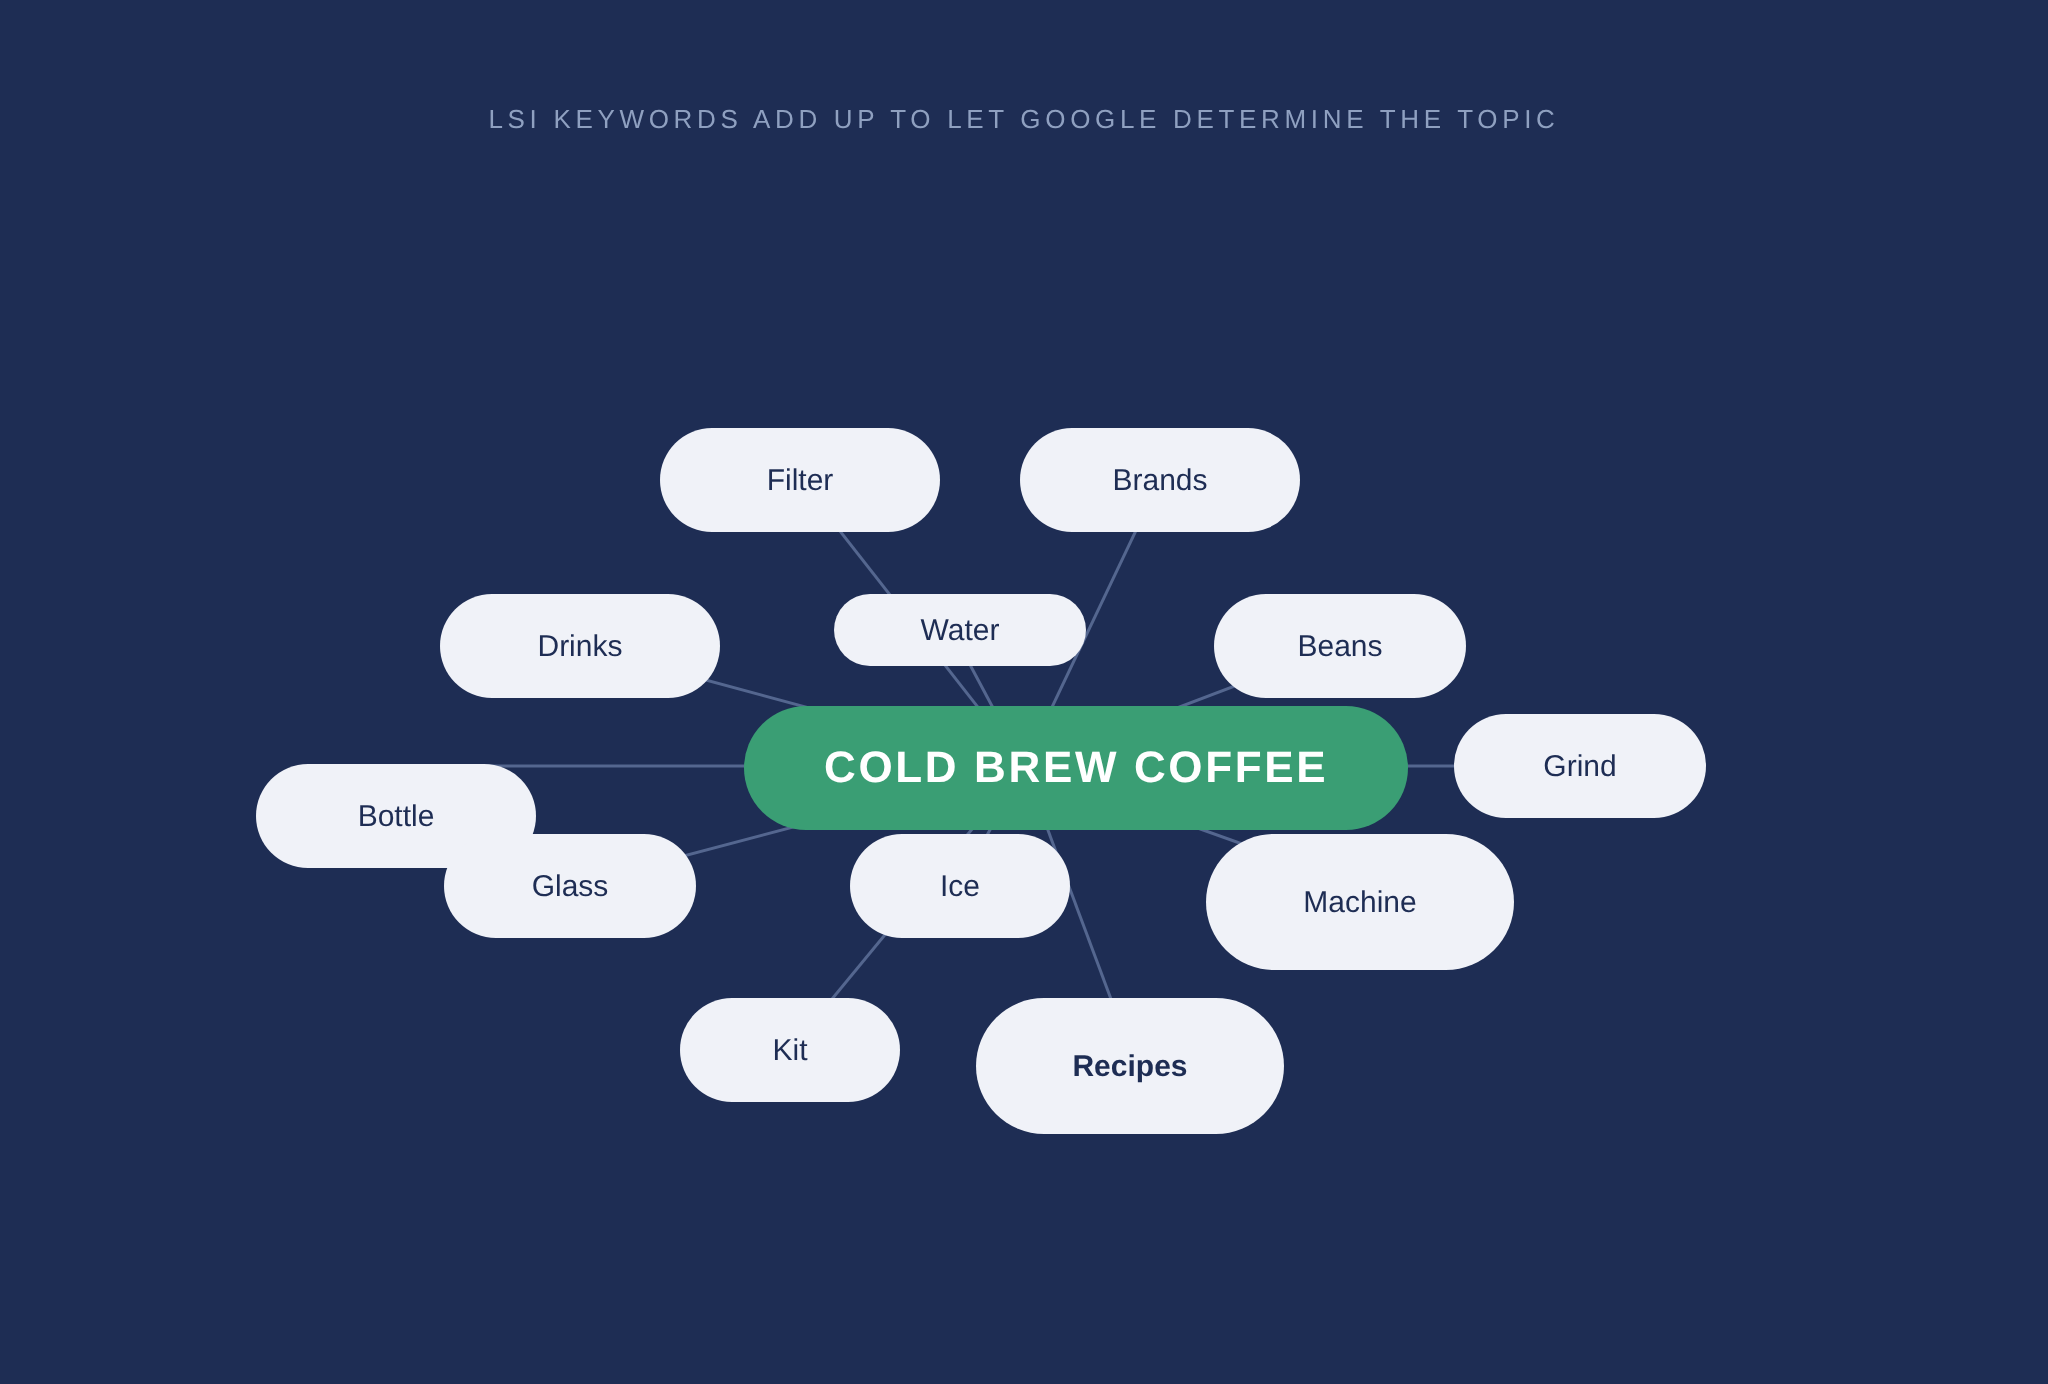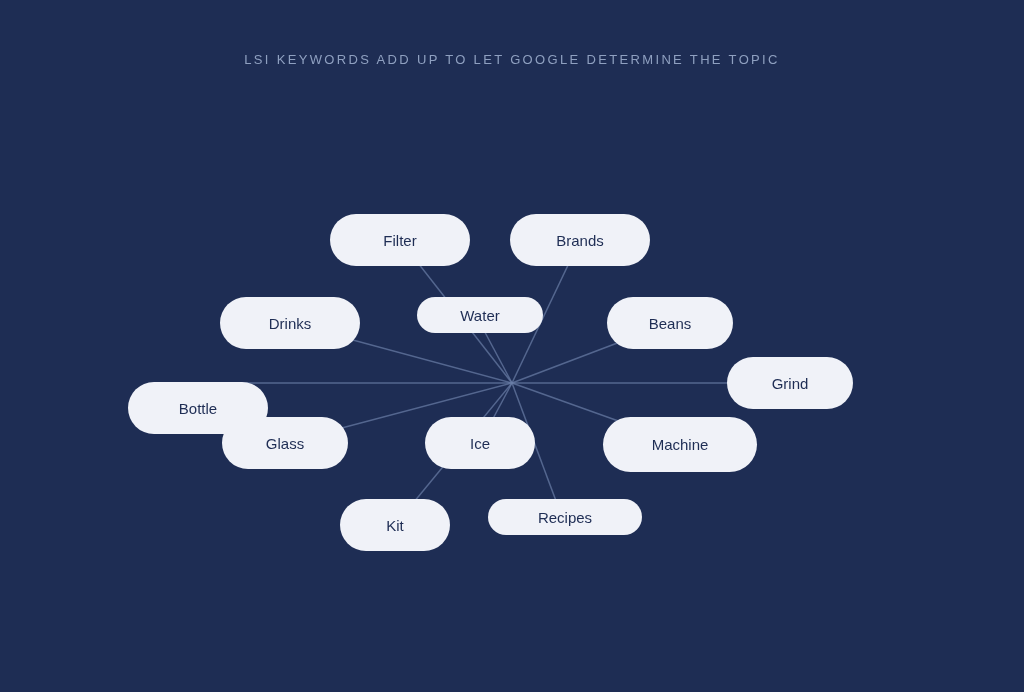--- a/index.html
+++ b/index.html
@@ -93,26 +93,27 @@
         <line x1="512" y1="273" x2="480" y2="213" stroke="#6b7fa8" stroke-width="1.5" opacity="0.7"></line>
         <line x1="512" y1="273" x2="670" y2="213" stroke="#6b7fa8" stroke-width="1.5" opacity="0.7"></line>
         <line x1="512" y1="273" x2="198" y2="273" stroke="#6b7fa8" stroke-width="1.5" opacity="0.7"></line>
         <line x1="512" y1="273" x2="790" y2="273" stroke="#6b7fa8" stroke-width="1.5" opacity="0.7"></line>
         <line x1="512" y1="273" x2="285" y2="333" stroke="#6b7fa8" stroke-width="1.5" opacity="0.7"></line>
         <line x1="512" y1="273" x2="480" y2="333" stroke="#6b7fa8" stroke-width="1.5" opacity="0.7"></line>
         <line x1="512" y1="273" x2="680" y2="333" stroke="#6b7fa8" stroke-width="1.5" opacity="0.7"></line>
         <line x1="512" y1="273" x2="395" y2="415" stroke="#6b7fa8" stroke-width="1.5" opacity="0.7"></line>
         <line x1="512" y1="273" x2="565" y2="415" stroke="#6b7fa8" stroke-width="1.5" opacity="0.7"></line>
       </svg>
+  <div class="node node-center" style="left: 372px; top: 243px;">COLD BREW COFFEE</div>
       <div class="node node-satellite" style="left: 330px; top: 104px; min-width: 140px; height: 52px;">Filter</div>
       <div class="node node-satellite" style="left: 510px; top: 104px; min-width: 140px; height: 52px;">Brands</div>
       <div class="node node-satellite" style="left: 220px; top: 187px; min-width: 140px; height: 52px;">Drinks</div>
       <div class="node node-satellite" style="left: 417px; top: 187px; min-width: 126px; height: 36px;">Water</div>
       <div class="node node-satellite" style="left: 607px; top: 187px; min-width: 126px; height: 52px;">Beans</div>
       <div class="node node-satellite" style="left: 128px; top: 247px; min-width: 140px; height: 52px; margin-top: 25px;">Bottle</div>
       <div class="node node-satellite" style="left: 727px; top: 247px; min-width: 126px; height: 52px;">Grind</div>
       <div class="node node-satellite" style="left: 222px; top: 307px; min-width: 126px; height: 52px;">Glass</div>
       <div class="node node-satellite" style="left: 425px; top: 307px; min-width: 110px; height: 52px;">Ice</div>
-      <div class="node node-satellite" style="left: 603px; top: 307px; min-width: 154px; height: 55px;">Machine</div>
+      <div class="node node-satellite" style="left: 603px; top: 307px; min-width: 154px; height: 68px;">Machine</div>
       <div class="node node-satellite" style="left: 340px; top: 389px; min-width: 110px; height: 52px;">Kit</div>
-      <div class="node node-satellite" style="left: 488px; top: 389px; min-width: 154px; height: 36px;">Recipes</div>
+      <div class="node node-satellite" style="left: 488px; top: 389px; min-width: 154px; height: 68px; font-weight: bold;">Recipes</div>
     </div>
 </div>
 
 </body></html>

